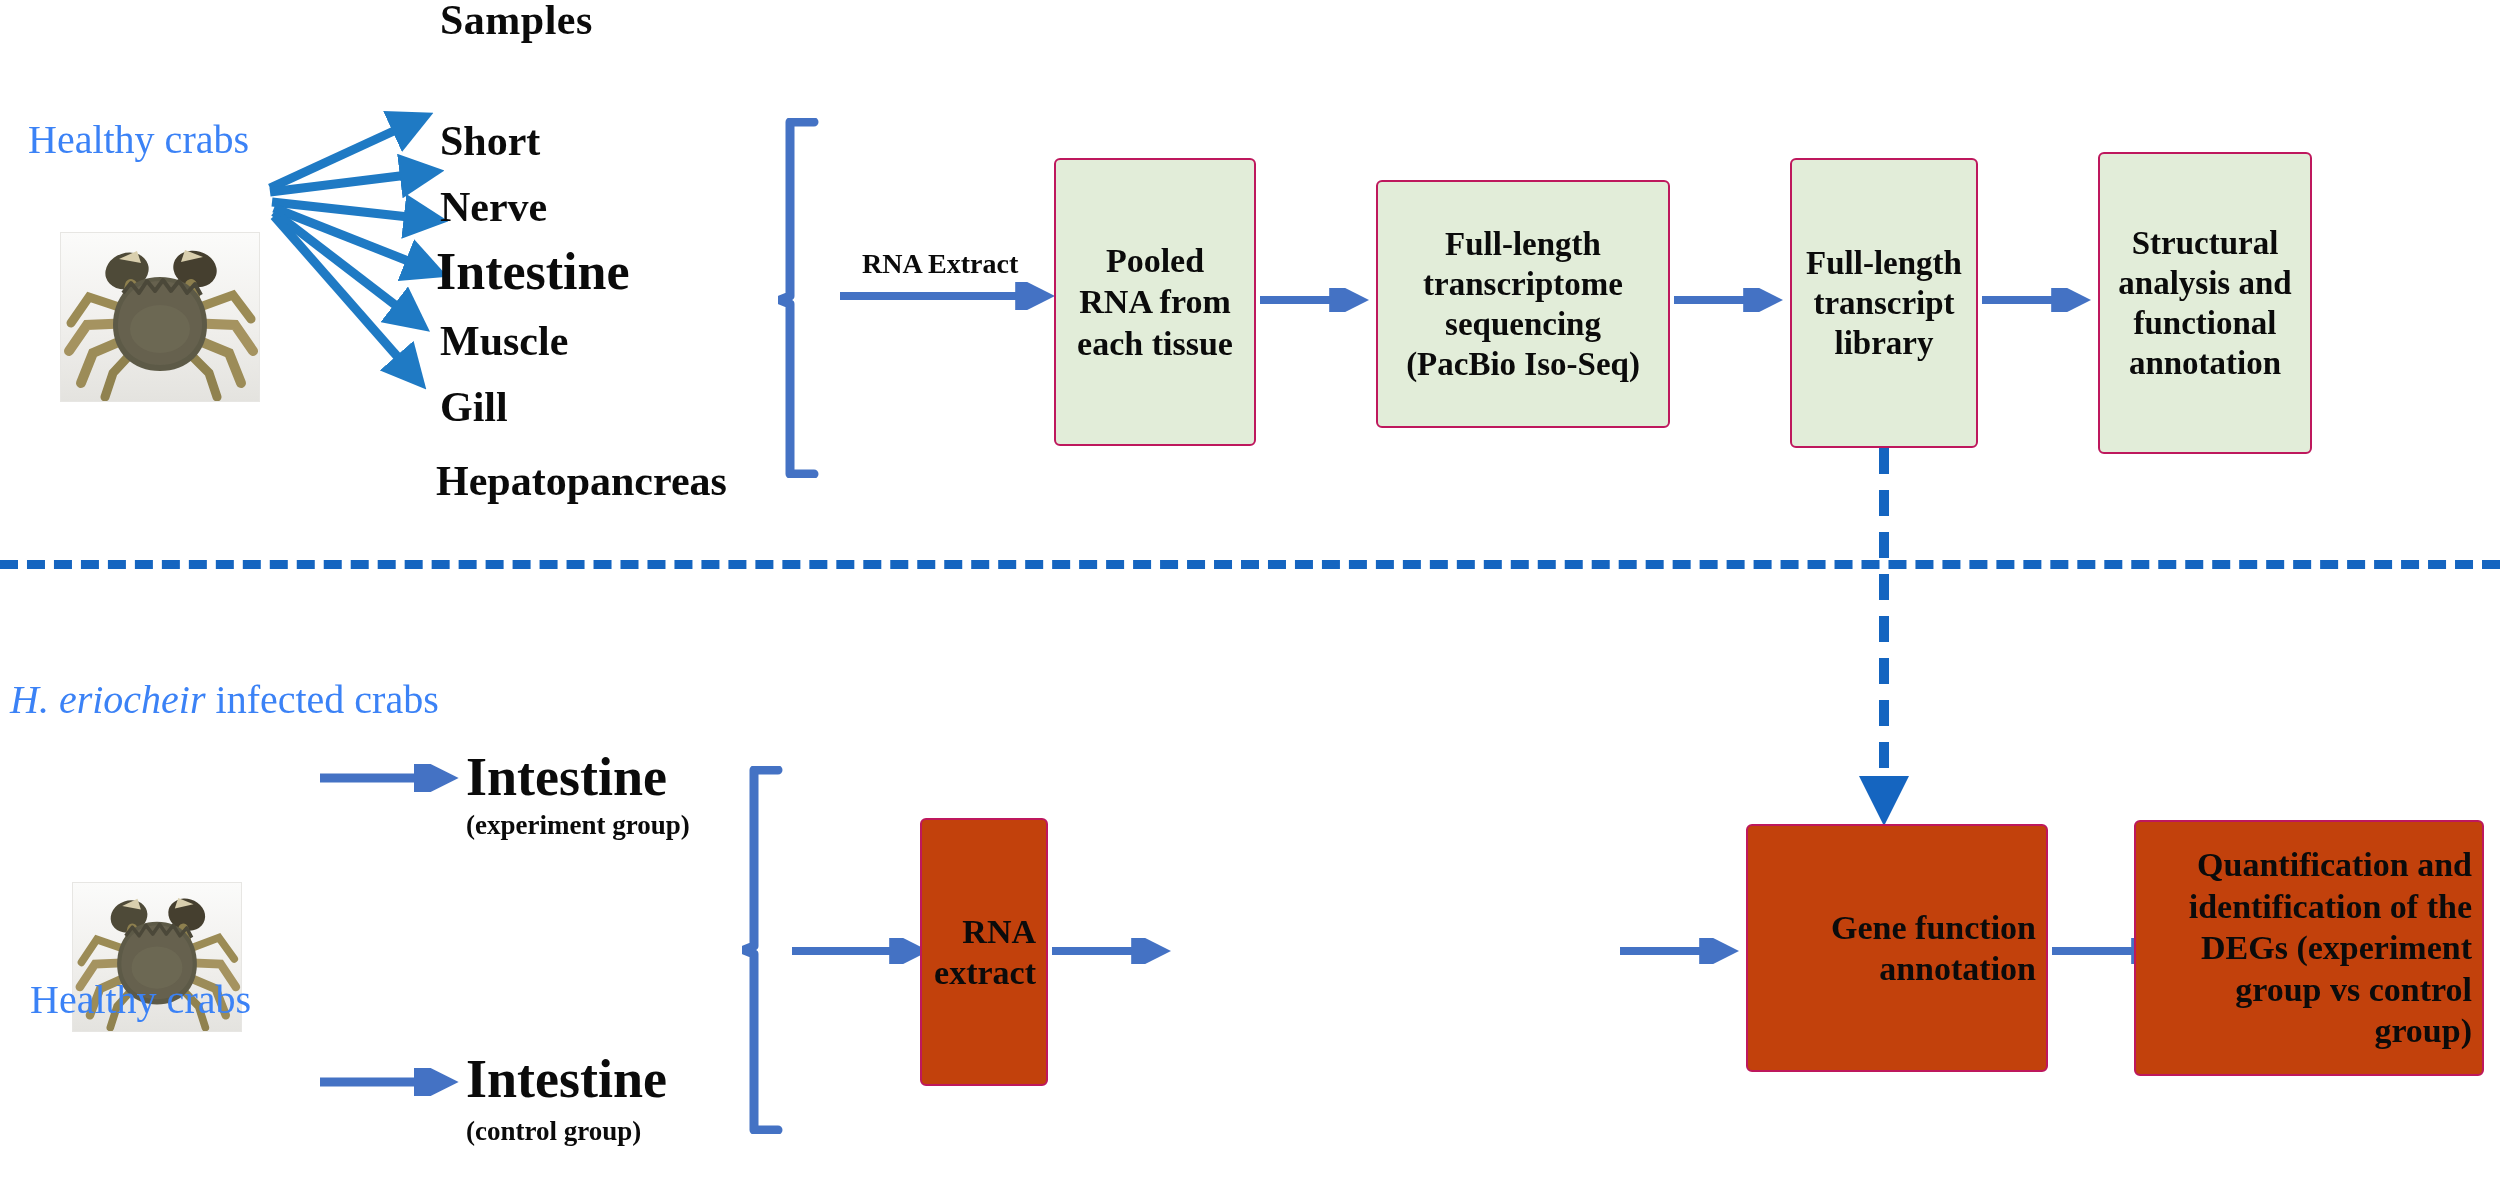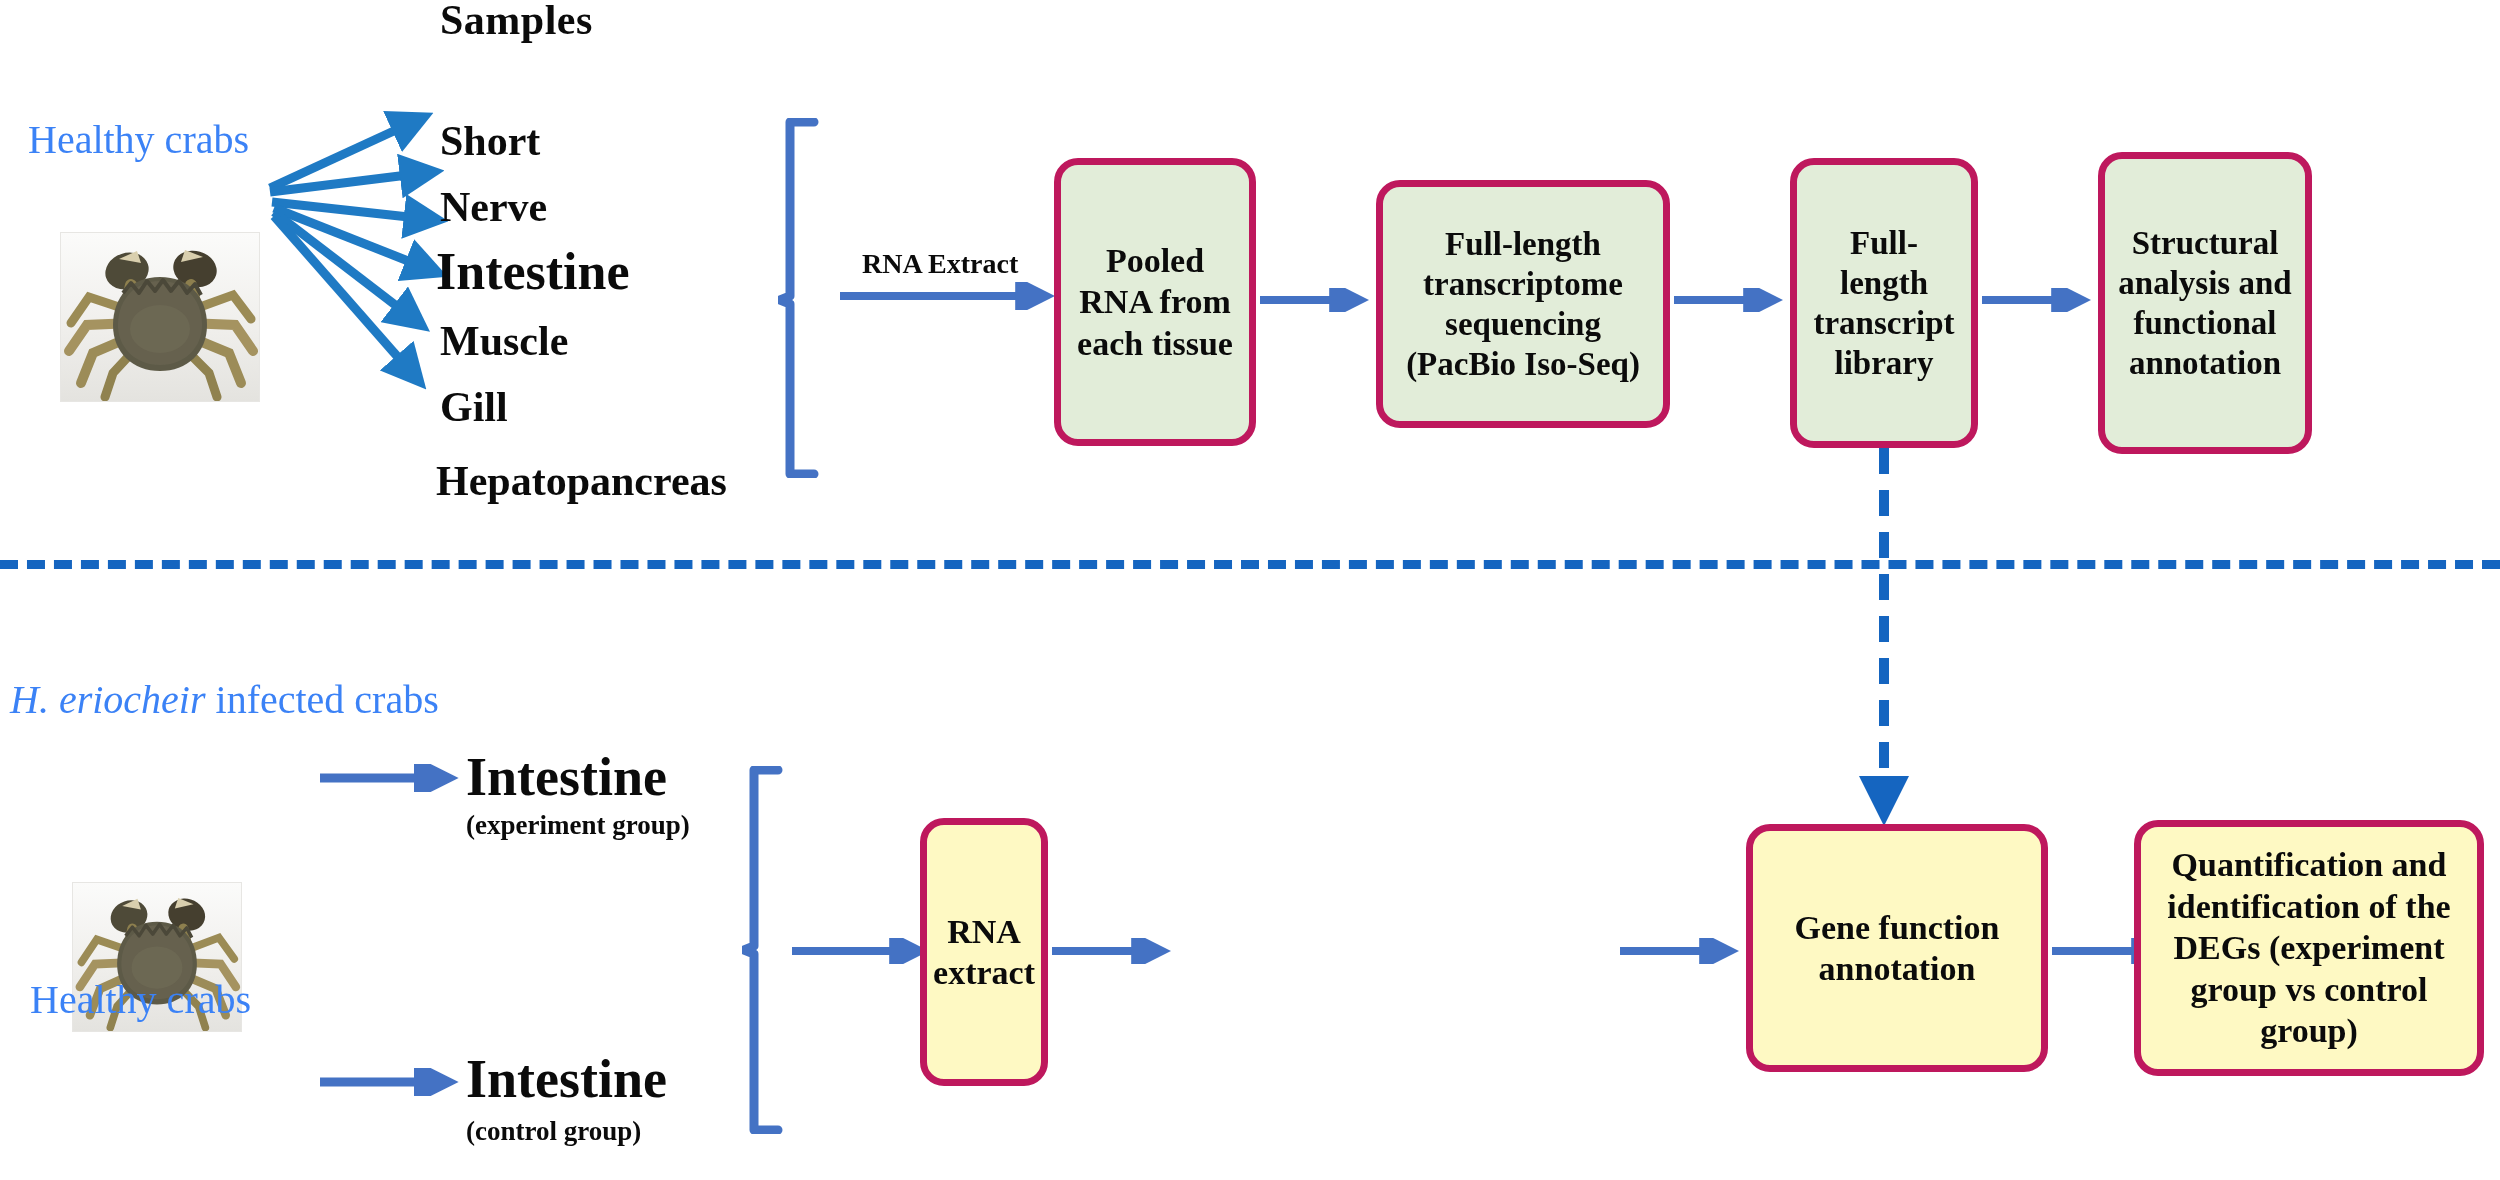--- a/index.html
+++ b/index.html
@@ -62,33 +62,33 @@
   .edge-label {
     font-weight: bold;
     font-size: 28px;
     color: #0b0b0b;
     white-space: nowrap;
   }
 
   
   .pbox {
     box-sizing: border-box;
-    border: 7px solid #be185d;
-    border-radius: 24px;
+    border: 2px solid #be185d;
+    border-radius: 6px;
     display: flex;
     align-items: center;
     justify-content: center;
     text-align: center;
     font-weight: bold;
     color: #0b0b0b;
     line-height: 1.22;
     padding: 8px 10px;
   }
   .pbox.green { background: #E2EDD9; }
-  .pbox.blue  { background: #fef9c3; }
+  .pbox.blue  { background: #c2410c; text-align: right; }
 
   
   .crab-photo {
     background: #f2f1ee;
     border: 1px solid #e7e6e3;
     overflow: hidden;
     position: relative;
   }
   .crab-photo .mat {
     position: absolute; inset: 0;

